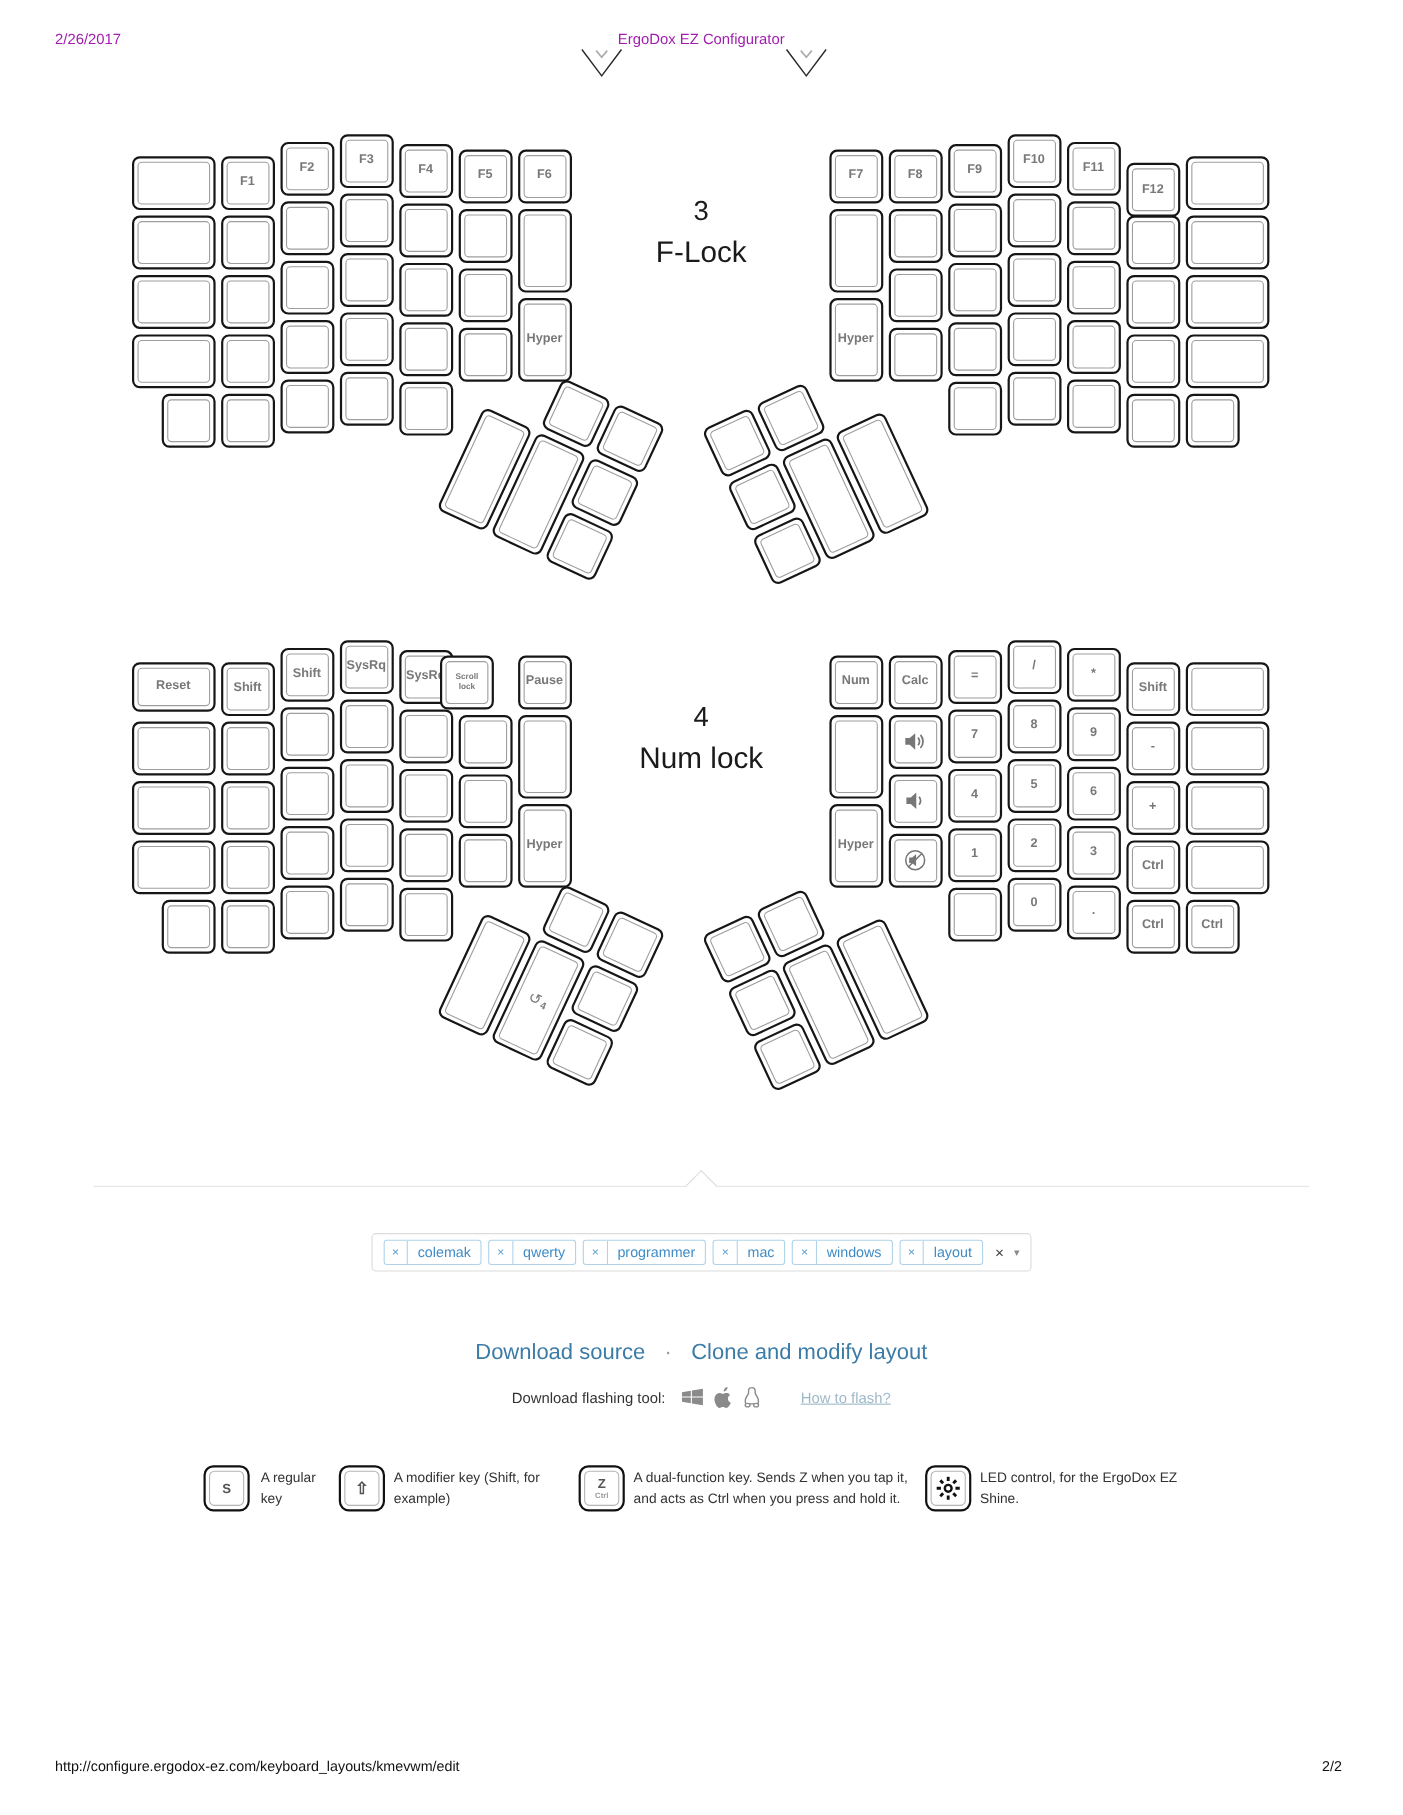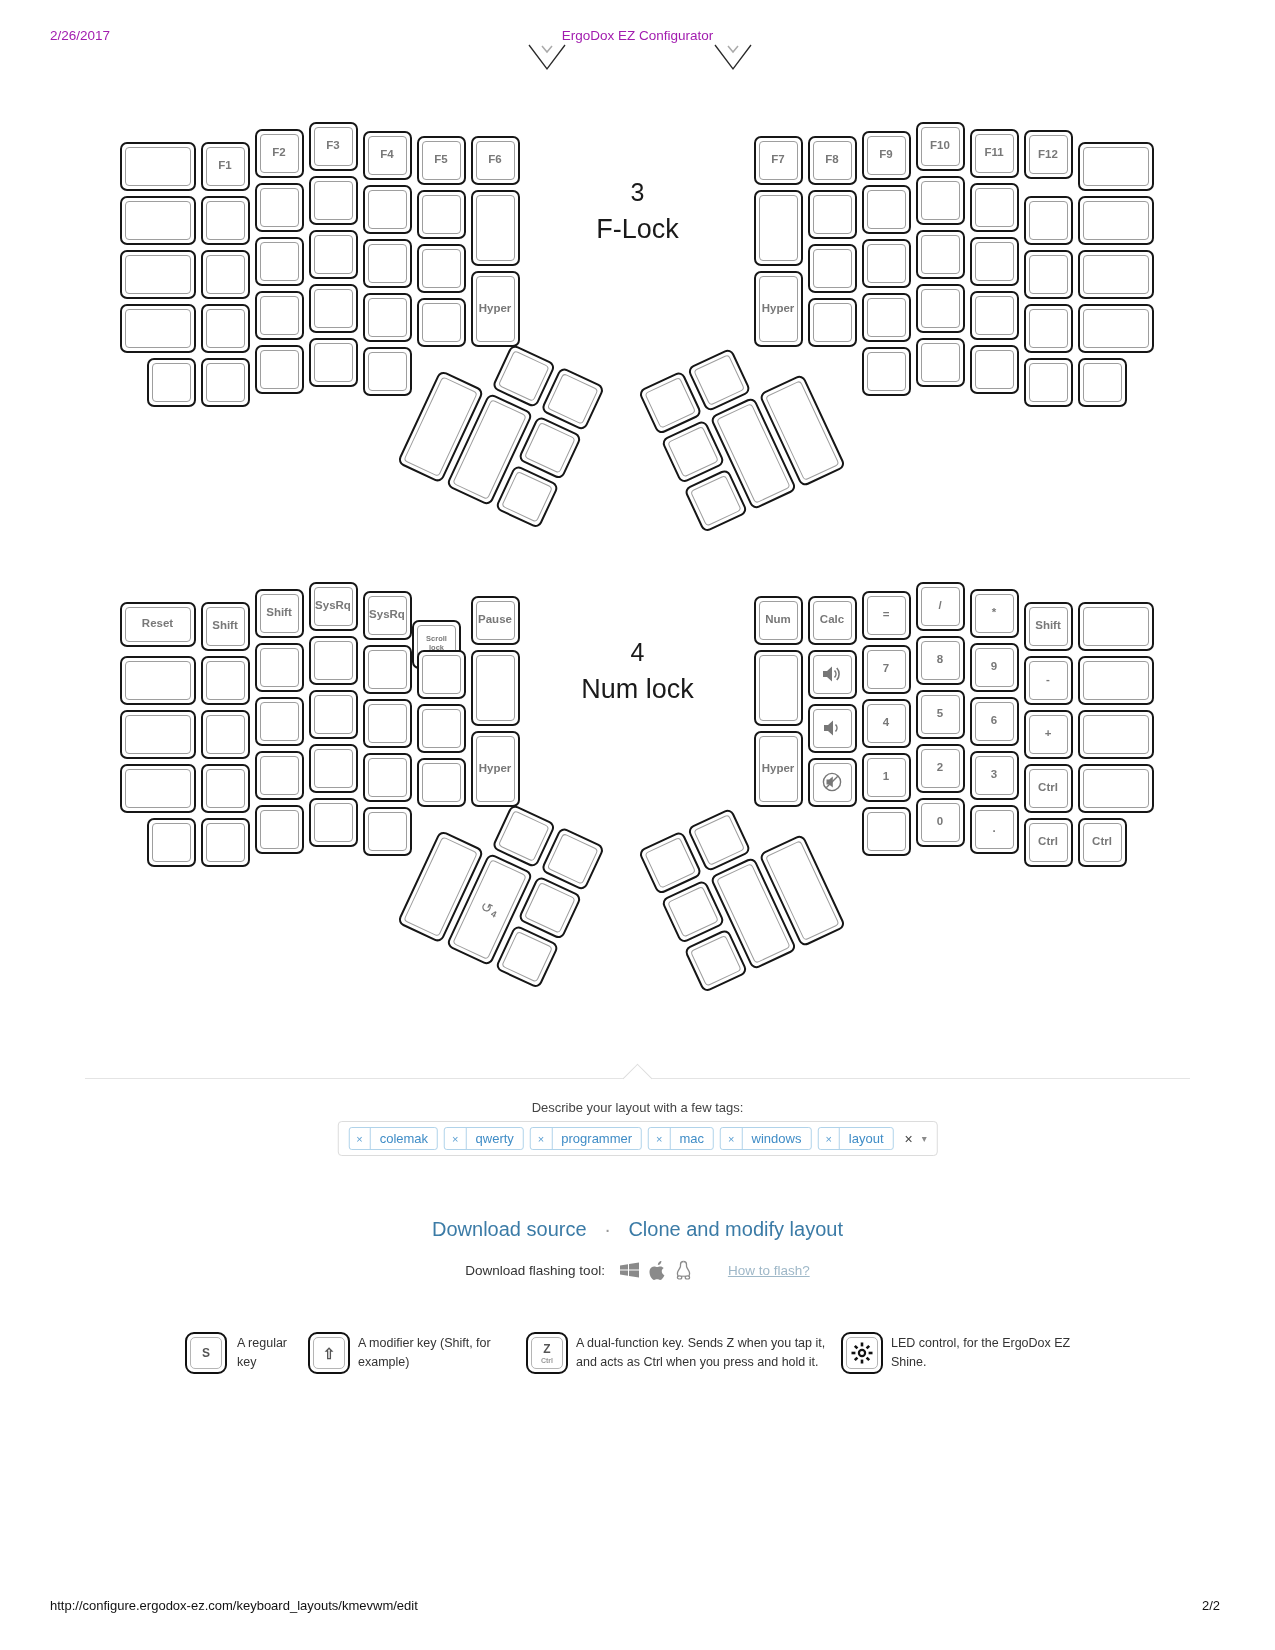--- a/index.html
+++ b/index.html
@@ -203,21 +203,21 @@
           </div>
           <div class="key" style="left: 109.5px; top: 10.5px; width: 49px; height: 49px;">
             <div class="cap">F9</div>
           </div>
           <div class="key" style="left: 163.5px; top: 1.5px; width: 49px; height: 49px;">
             <div class="cap">F10</div>
           </div>
           <div class="key" style="left: 217.5px; top: 8.5px; width: 49px; height: 49px;">
             <div class="cap">F11</div>
           </div>
-          <div class="key" style="left: 271.5px; top: 10px; width: 49px; height: 49px;">
+          <div class="key" style="left: 271.5px; top: 28px; width: 49px; height: 49px;">
             <div class="cap">F12</div>
           </div>
           <div class="key" style="left: 325.5px; top: 21.5px; width: 76px; height: 49px;">
             <div class="cap"></div>
           </div>
           <div class="key" style="left: 55.5px; top: 69.5px; width: 49px; height: 49px;">
             <div class="cap"></div>
           </div>
           <div class="key" style="left: 109.5px; top: 64.5px; width: 49px; height: 49px;">
             <div class="cap"></div>
@@ -327,21 +327,21 @@
           </div>
           <div class="key" style="left: 136.5px; top: 8.5px; width: 49px; height: 49px;">
             <div class="cap">Shift</div>
           </div>
           <div class="key" style="left: 190.5px; top: 1.5px; width: 49px; height: 49px;">
             <div class="cap">SysRq</div>
           </div>
           <div class="key" style="left: 244.5px; top: 10.5px; width: 49px; height: 49px;">
             <div class="cap">SysRq</div>
           </div>
-          <div class="key" style="left: 294px; top: 15.5px; width: 49px; height: 49px; margin-top: 24px;">
+          <div class="key" style="left: 282px; top: 15.5px; width: 49px; height: 49px;">
             <div class="cap small">Scroll lock</div>
           </div>
           <div class="key" style="left: 352.5px; top: 15.5px; width: 49px; height: 49px;">
             <div class="cap">Pause</div>
           </div>
           <div class="key" style="left: 1.5px; top: 75.5px; width: 76px; height: 49px;">
             <div class="cap"></div>
           </div>
           <div class="key" style="left: 82.5px; top: 75.5px; width: 49px; height: 49px;">
             <div class="cap"></div>
@@ -573,21 +573,20 @@
           <div class="key" style="left: 109.5px; top: 55.5px; width: 49px; height: 103px;">
             <div class="cap"></div>
           </div>
         </div>
       </div>
     </div>
 
   <div class="divider"></div>
   <div class="caret-up"></div>
 
-  <div class="tags-label">Describe your layout with a few tags:</div>
   <div class="tagbox">
     <span id="tag-pills" style="display:inline-flex;gap:6px">
         <span class="tag">
           <span class="x">×</span>
           <span class="t">colemak</span>
         </span>
         <span class="tag">
           <span class="x">×</span>
           <span class="t">qwerty</span>
         </span>

